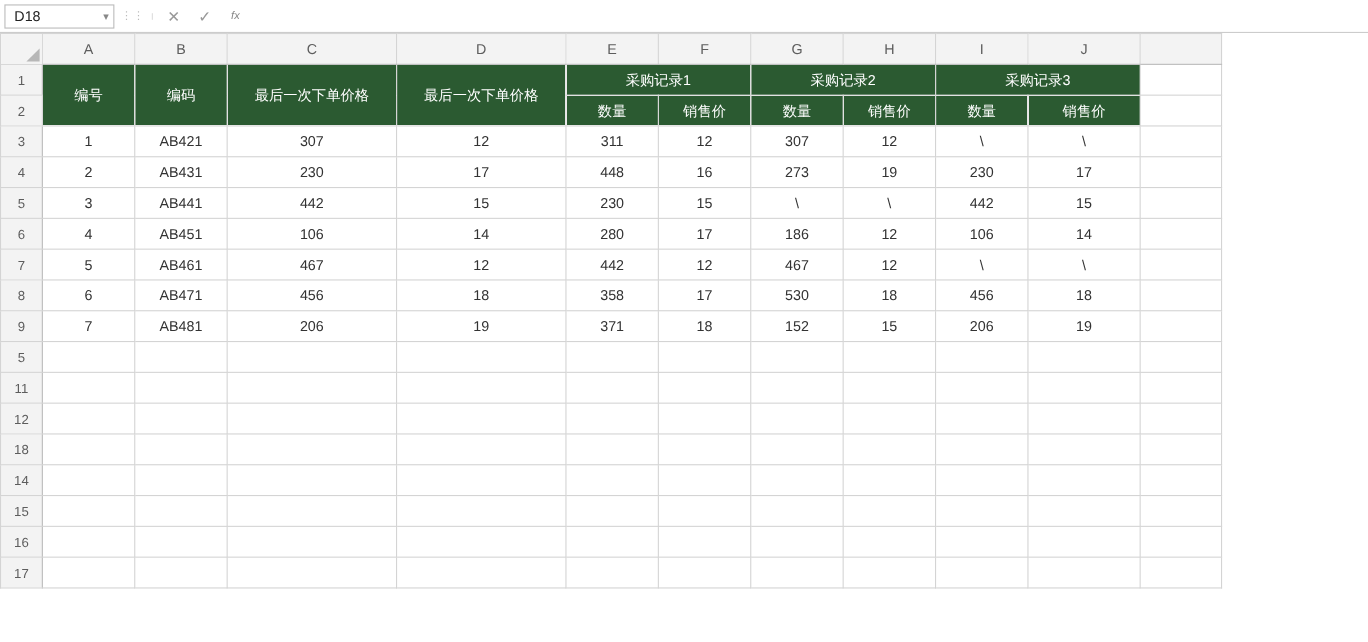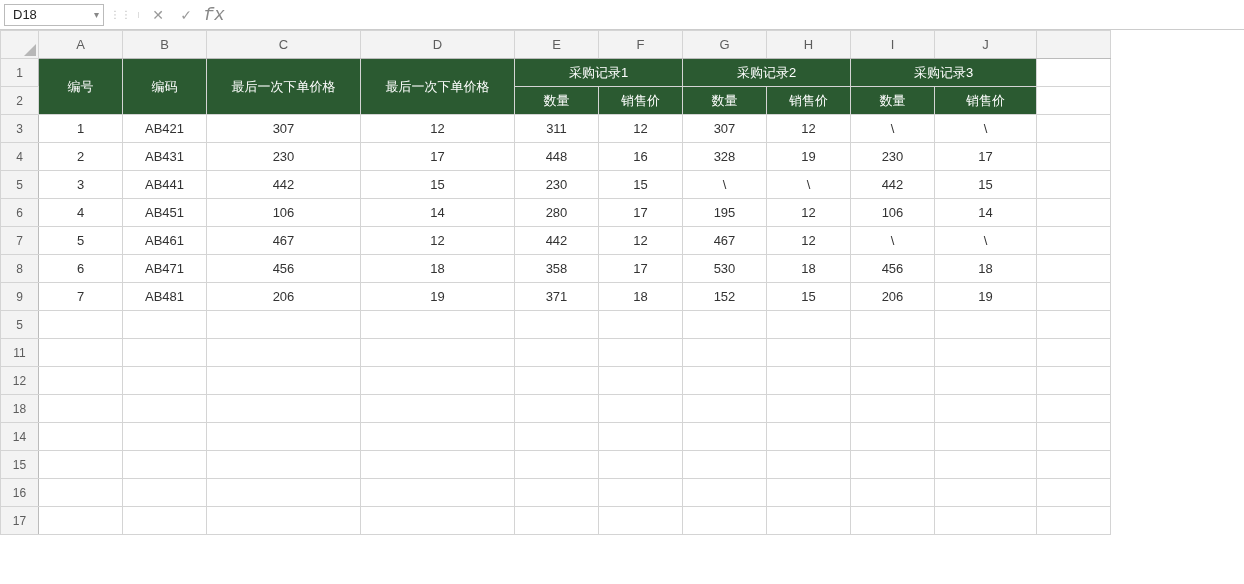--- a/index.html
+++ b/index.html
@@ -50,23 +50,23 @@
     height: 22px;
     display: flex;
     align-items: center;
     justify-content: center;
     color: #999;
     font-size: 14px;
     cursor: default;
   }
   .fb-fx {
     font-style: italic;
-    font-family: Liberation Mono, monospace;
+    font-family: Liberation Sans, sans-serif;
     color: #888;
-    font-size: 18px;
+    font-size: 10px;
   }
   .fb-input {
     flex: 1;
     height: 22px;
     border: none;
     outline: none;
     background: #fff;
     padding: 0 6px;
     font-size: 13px;
   }
@@ -236,21 +236,21 @@
         <td></td>
       </tr>
       <tr>
         <th class="row-head">4</th>
         <td class="data-cell">2</td>
         <td class="data-cell">AB431</td>
         <td class="data-cell">230</td>
         <td class="data-cell">17</td>
         <td class="data-cell">448</td>
         <td class="data-cell">16</td>
-        <td class="data-cell">328</td>
+        <td class="data-cell">273</td>
         <td class="data-cell">19</td>
         <td class="data-cell">230</td>
         <td class="data-cell">17</td>
         <td></td>
       </tr>
       <tr>
         <th class="row-head">5</th>
         <td class="data-cell">3</td>
         <td class="data-cell">AB441</td>
         <td class="data-cell">442</td>
@@ -264,21 +264,21 @@
         <td></td>
       </tr>
       <tr>
         <th class="row-head">6</th>
         <td class="data-cell">4</td>
         <td class="data-cell">AB451</td>
         <td class="data-cell">106</td>
         <td class="data-cell">14</td>
         <td class="data-cell">280</td>
         <td class="data-cell">17</td>
-        <td class="data-cell">195</td>
+        <td class="data-cell">186</td>
         <td class="data-cell">12</td>
         <td class="data-cell">106</td>
         <td class="data-cell">14</td>
         <td></td>
       </tr>
       <tr>
         <th class="row-head">7</th>
         <td class="data-cell">5</td>
         <td class="data-cell">AB461</td>
         <td class="data-cell">467</td>

